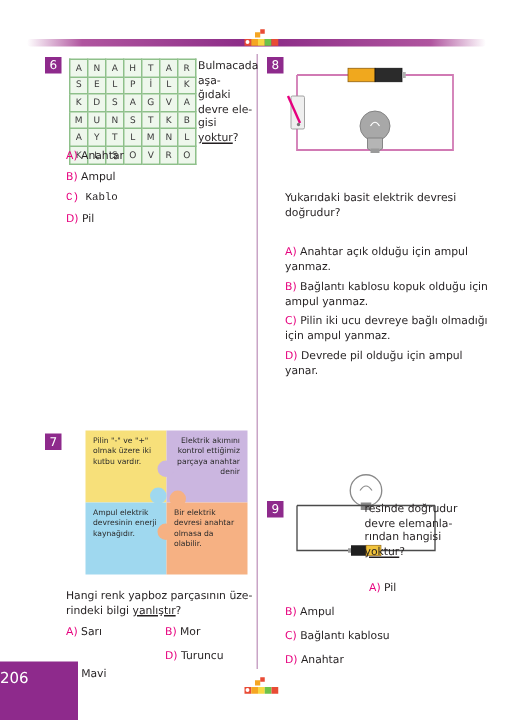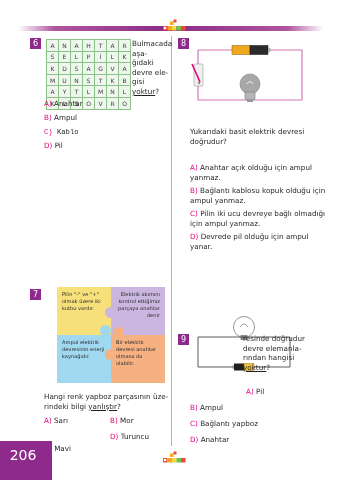--- a/index.html
+++ b/index.html
@@ -79,21 +79,21 @@
   .p-orange{left:54px;top:48px;background:#f6b183;}
   .knob{position:absolute;border-radius:50%;}
 
   
   .pagebox{
     position:absolute;left:0;top:441px;width:52px;height:39px;
     background:#8e2a8c;
   }
   .pagenum{
     position:absolute;left:0;top:447px;width:46px;
-    text-align:center;color:#ffffff;font-size:14px;
+    text-align:left;color:#ffffff;font-size:10px;
     font-family:"DejaVu Sans", sans-serif;
   }
   .footer-logo{position:absolute;left:160px;top:451px;width:30px;height:14px;}
 </style>
 </head>
 <body>
 
 <div class="page">
 
   <div class="header-bar"></div>
@@ -308,21 +308,21 @@
   <div class="opt" style="left:200px;top:387px;margin-left:46px;">
     <b>A)</b>
     <span>Pil</span>
   </div>
   <div class="opt" style="left:190px;top:403px;">
     <b>B)</b>
     <span>Ampul</span>
   </div>
   <div class="opt" style="left:190px;top:419px;">
     <b>C)</b>
-    <span>Bağlantı yapboz</span>
+    <span>Bağlantı kablosu</span>
   </div>
   <div class="opt" style="left:190px;top:435px;">
     <b>D)</b>
     <span>Anahtar</span>
   </div>
 
   <div class="pagebox"></div>
   <div class="pagenum">206</div>
   <svg class="footer-logo" viewBox="0 0 60 28">
     <rect x="6" y="14" width="9" height="9" fill="#e94b35"></rect>

